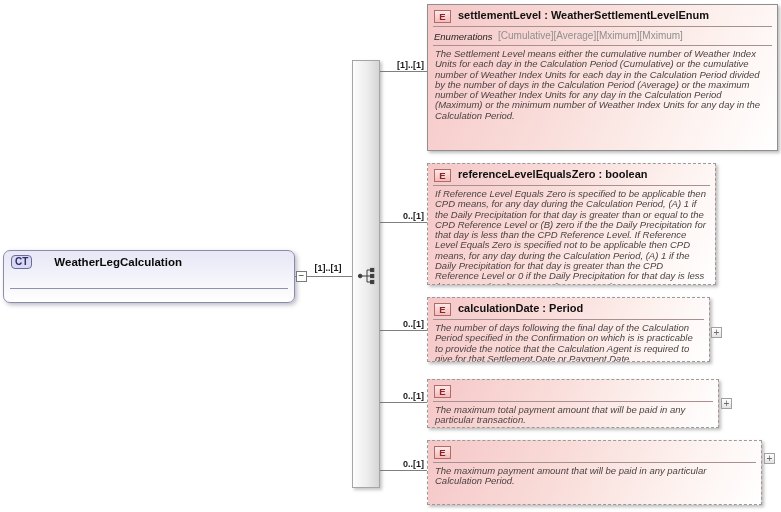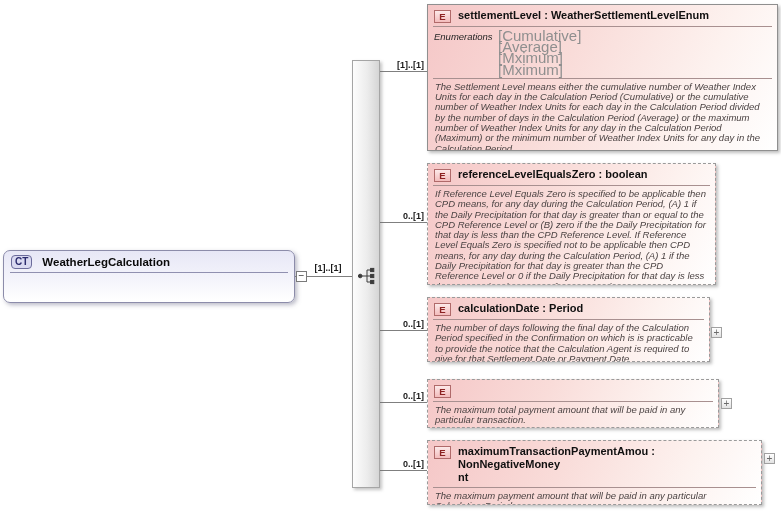--- a/index.html
+++ b/index.html
@@ -4,21 +4,21 @@
 <style>
   * { margin:0; padding:0; box-sizing:border-box; }
   body { font-family:"Liberation Sans", sans-serif; background:#fff; }
   .canvas { position:relative; width:781px; height:512px; background:#fff; overflow:hidden; }
 
   
   .root-box { position:absolute; left:3px; top:250px; width:292px; height:53px;
     border:1px solid #8c8caa; border-radius:7px;
     background:linear-gradient(180deg,#e7e7f6 0%,#f4f4fb 55%,#ffffff 100%);
     box-shadow:2px 2px 4px rgba(120,120,145,.5); }
-  .root-head { display:flex; align-items:center; gap:10px; padding:4px 7px 2px; }
+  .root-head { display:flex; align-items:center; gap:22px; padding:4px 7px 18px; }
   .ct-badge { flex:0 0 auto; border:1.4px solid #6b6b9b; border-radius:4px; background:#d9d9f1;
     color:#2c2c6e; font-weight:bold; font-size:10px; padding:0 3px; height:14px; line-height:12px; }
   .root-title { font-weight:bold; font-size:11.5px; color:#0a0a0a; }
   .root-sep { height:1px; background:#9090b0; margin:1px 6px 0; }
   .root-desc { font-style:italic; font-size:9.5px; line-height:10.5px; color:#3d3d3d; padding:3px 7px 0; }
 
   
   .hline { position:absolute; height:1px; background:#7f7f7f; }
   .card-label { position:absolute; font-weight:bold; font-size:9px; color:#1a1a1a; }
   .collapse-toggle { position:absolute; left:296px; top:271px; width:11px; height:11px;
@@ -44,21 +44,21 @@
   .ehead { display:flex; gap:7px; padding:4px 6px 3px; align-items:flex-start; }
   .e-badge { flex:0 0 auto; width:17px; height:13px; border:1px solid #b06a6a;
     background:linear-gradient(180deg,#fce9e9,#f3bcbc); color:#8c2222; font-weight:bold;
     font-size:9.5px; line-height:12px; text-align:center; margin-top:1px; }
   .etitle { font-weight:bold; font-size:11px; line-height:13px; color:#101010; }
   .etitle-line2 { display:block; }
   .esep { height:1px; background:#a89090; margin:0 5px; }
   .edesc { font-style:italic; font-size:9.5px; line-height:10.3px; color:#4b4343; padding:3px 7px 4px; }
   .enum-row { display:flex; padding:3px 6px 3px; }
   .enum-label { width:64px; flex:0 0 auto; font-style:italic; font-size:9.5px; color:#252525; padding-top:1px; }
-  .enum-vals { display:flex; flex-direction:column; font-size:15px; line-height:11.2px; color:#8f8f8f; }
+  .enum-vals { display:flex; flex-direction:row; font-size:10px; line-height:11.2px; color:#8f8f8f; }
 
   .expand-btn { position:absolute; width:11px; height:11px; border:1px solid #a0a0a0;
     background:linear-gradient(180deg,#ffffff,#e2e2e2); color:#6a6a6a; font-size:10px;
     line-height:9px; text-align:center; z-index:3; }
   .p3 { left:711px; top:327px; }
   .p4 { left:721px; top:398px; }
   .p5 { left:764px; top:453px; }
 </style>
 </head>
 <body>
@@ -148,23 +148,19 @@
       <span class="e-badge">E</span>
     </div>
     <div class="esep"></div>
     <div class="edesc">The maximum total payment amount that will be paid in any particular transaction.</div>
   </div>
   <div class="expand-btn p4">+</div>
 
   <div class="ebox optional b5">
     <div class="ehead">
       <span class="e-badge">E</span>
-      <span class="etitle">
-        <span>maximumTransactionPaymentAmou : NonNegativeMoney</span>
-        <span class="etitle-line2">nt</span>
-      </span>
     </div>
     <div class="esep"></div>
     <div class="edesc">The maximum payment amount that will be paid in any particular Calculation Period.</div>
   </div>
   <div class="expand-btn p5">+</div>
 
 </div>
 
 </body></html>

